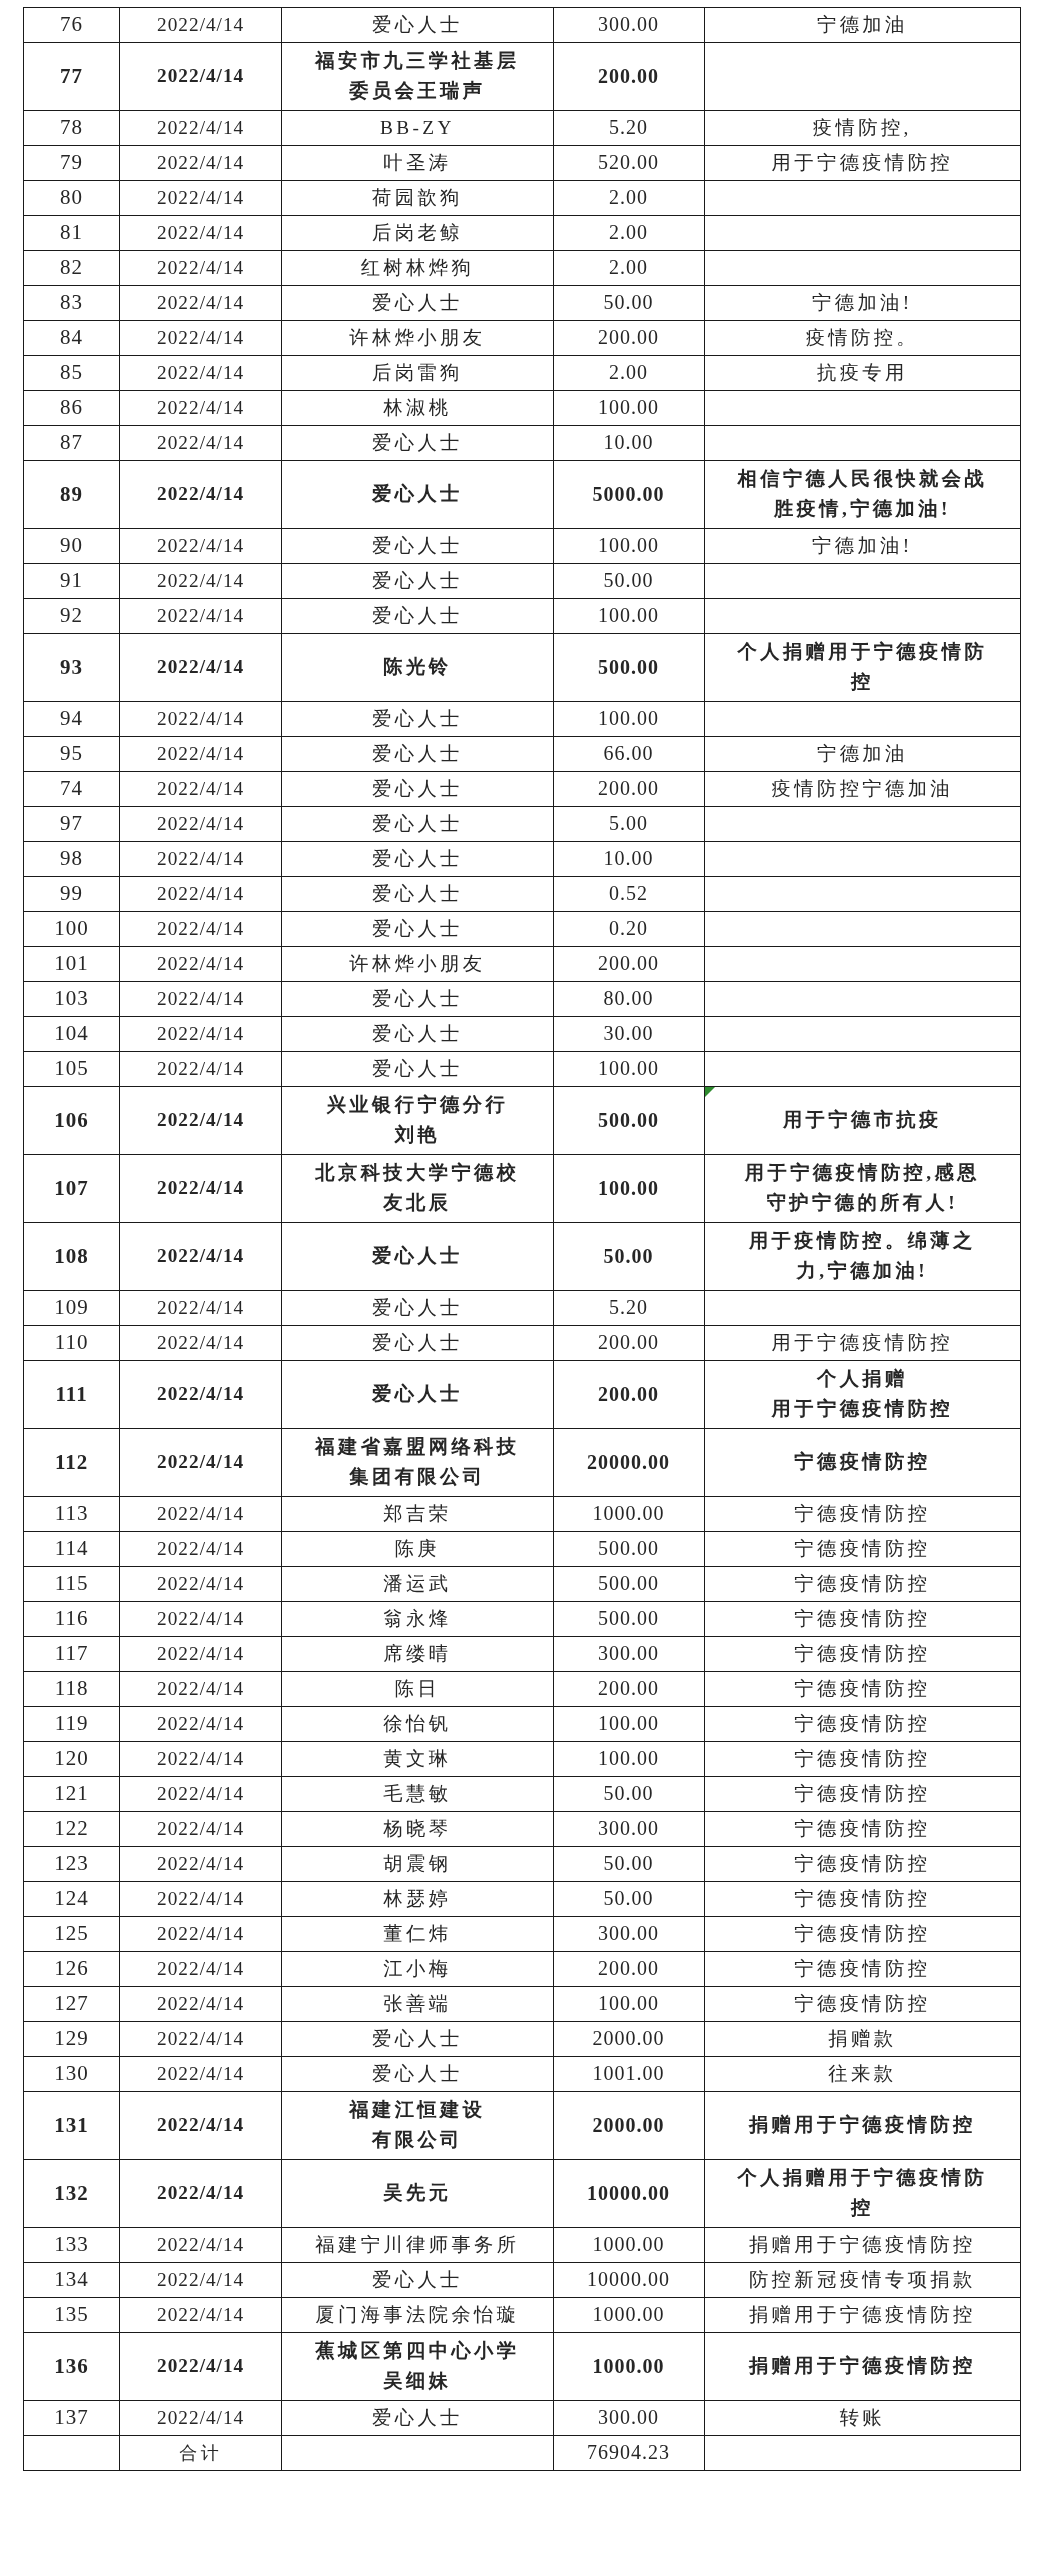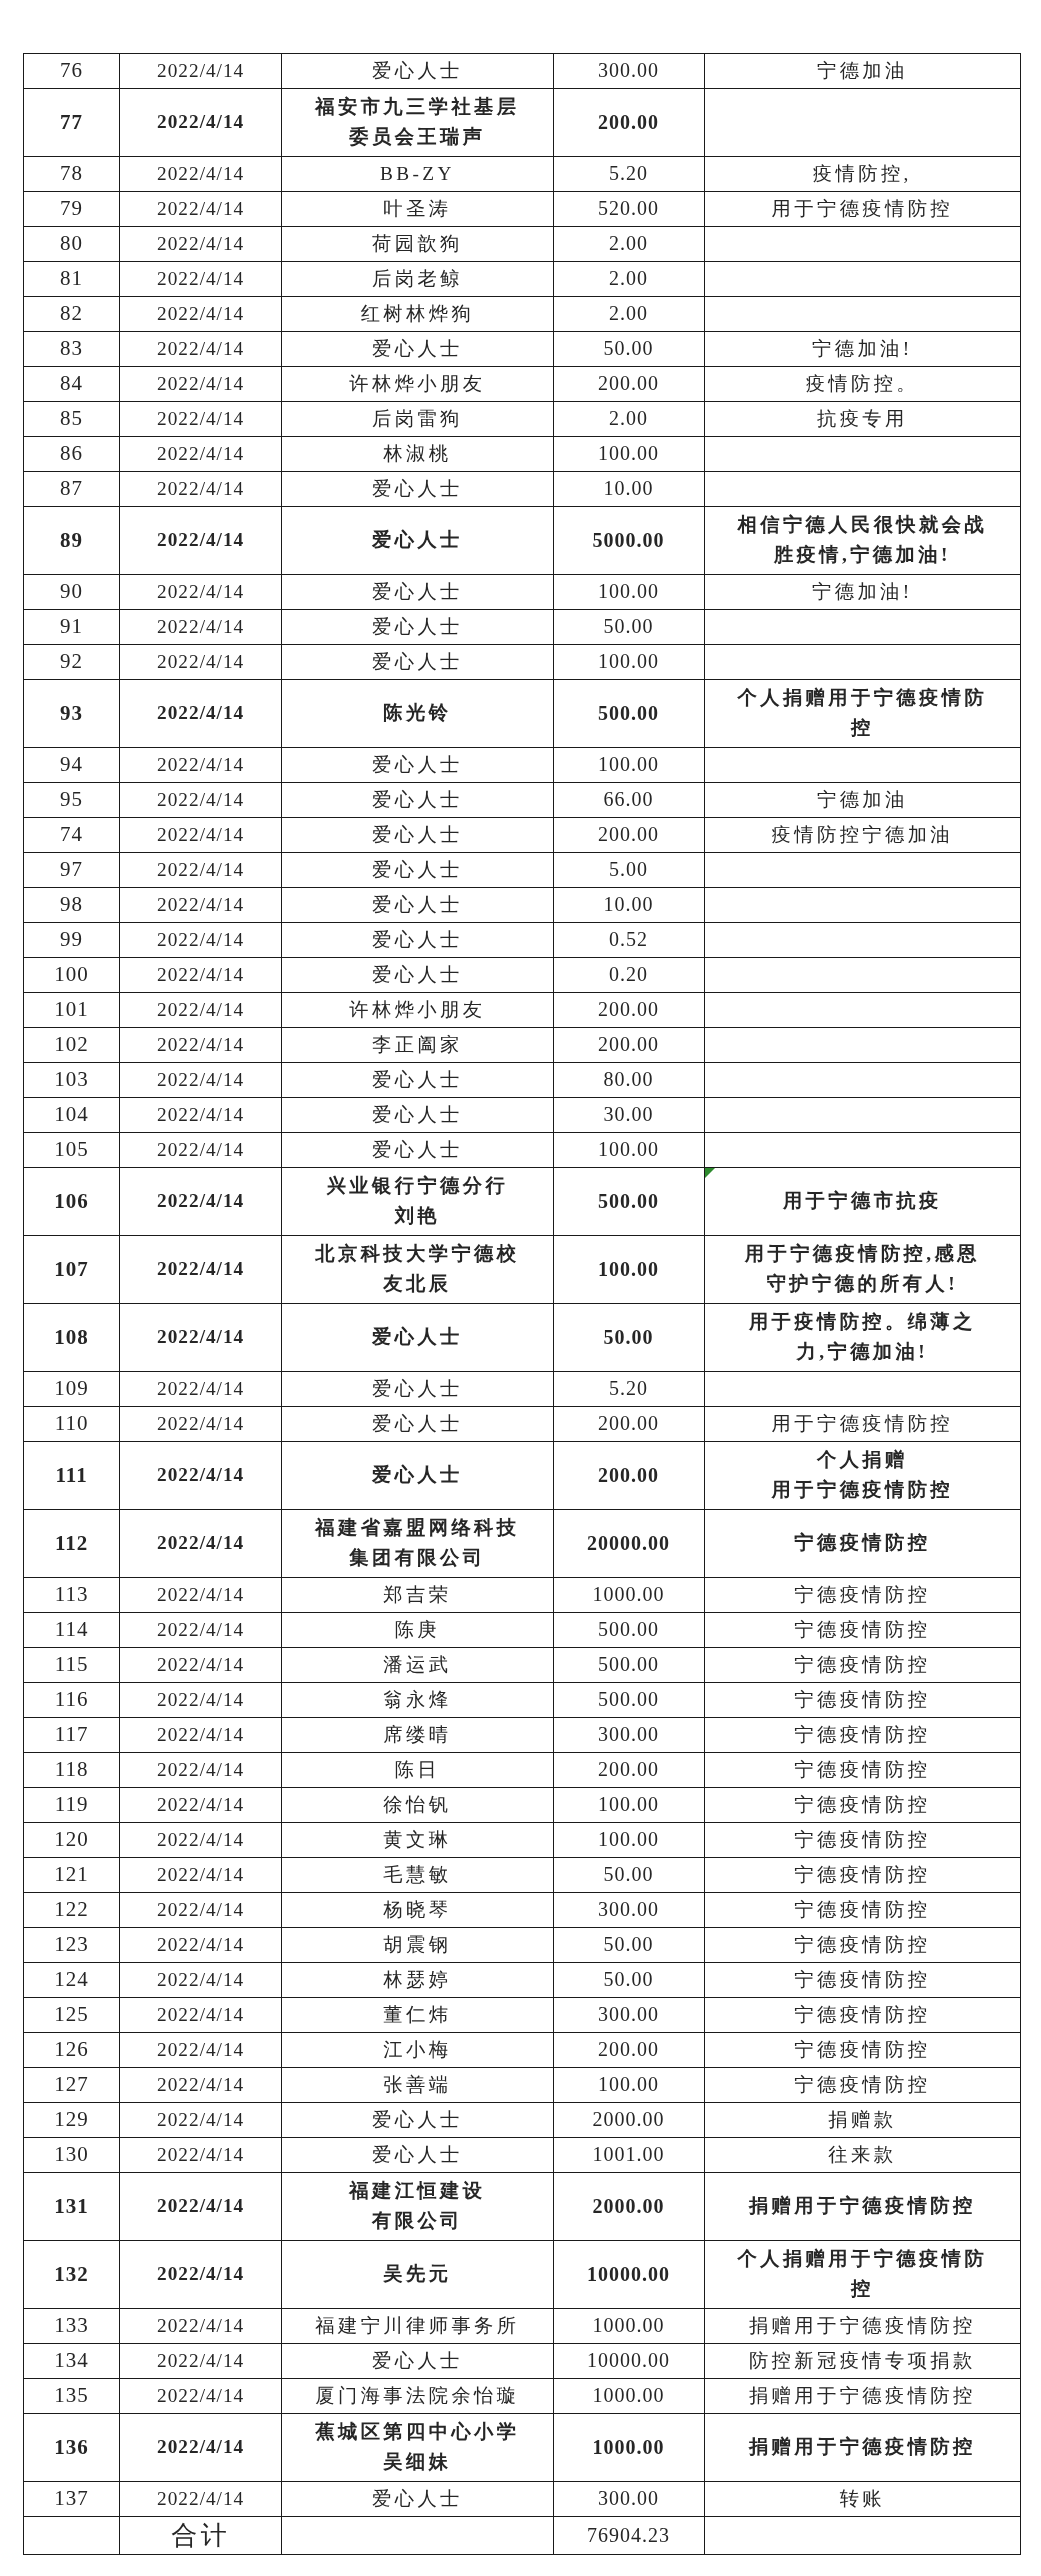--- a/index.html
+++ b/index.html
@@ -13,21 +13,20 @@
     height: 2576px;
     background: #ffffff;
     box-sizing: border-box;
     padding: 6.8px 0 0 23px;
   }
   table.donation {
     border-collapse: collapse;
     table-layout: fixed;
     width: 998px;
     color: #262626;
-    margin-top: 46px;
   }
   col.c-seq    { width: 96px; }
   col.c-date   { width: 162px; }
   col.c-donor  { width: 271px; }
   col.c-amount { width: 151px; }
   col.c-remark { width: 316px; }
   td {
     border: 1px solid #1a1a1a;
     border-top-width: 1.9px;
     border-bottom-width: 1.9px;
@@ -52,21 +51,21 @@
     font-size: 19.3px;
     letter-spacing: 3.4px;
     white-space: pre-line;
     line-height: 1.55;
   }
   td.amount {
     font-size: 20px;
     letter-spacing: 1px;
   }
   td.footer-label {
-    font-size: 26px;
+    font-size: 18px;
     letter-spacing: 3.4px;
   }
   .corner-marker {
     position: absolute;
     top: 0;
     left: 0;
     width: 0;
     height: 0;
     border-top: 10.6px solid var(--marker, #2e8b2e);
     border-right: 10.6px solid transparent;
@@ -253,27 +252,20 @@
     <td class="seq">100</td>
     <td class="date">2022/4/14</td>
     <td class="donor">爱心人士</td>
     <td class="amount">0.20</td>
     <td class="remark"></td>
   </tr>
         <tr>
     <td class="seq">101</td>
     <td class="date">2022/4/14</td>
     <td class="donor">许林烨小朋友</td>
-    <td class="amount">200.00</td>
-    <td class="remark"></td>
-  </tr>
-        <tr>
-    <td class="seq">102</td>
-    <td class="date">2022/4/14</td>
-    <td class="donor">李正阖家</td>
     <td class="amount">200.00</td>
     <td class="remark"></td>
   </tr>
         <tr>
     <td class="seq">103</td>
     <td class="date">2022/4/14</td>
     <td class="donor">爱心人士</td>
     <td class="amount">80.00</td>
     <td class="remark"></td>
   </tr>

